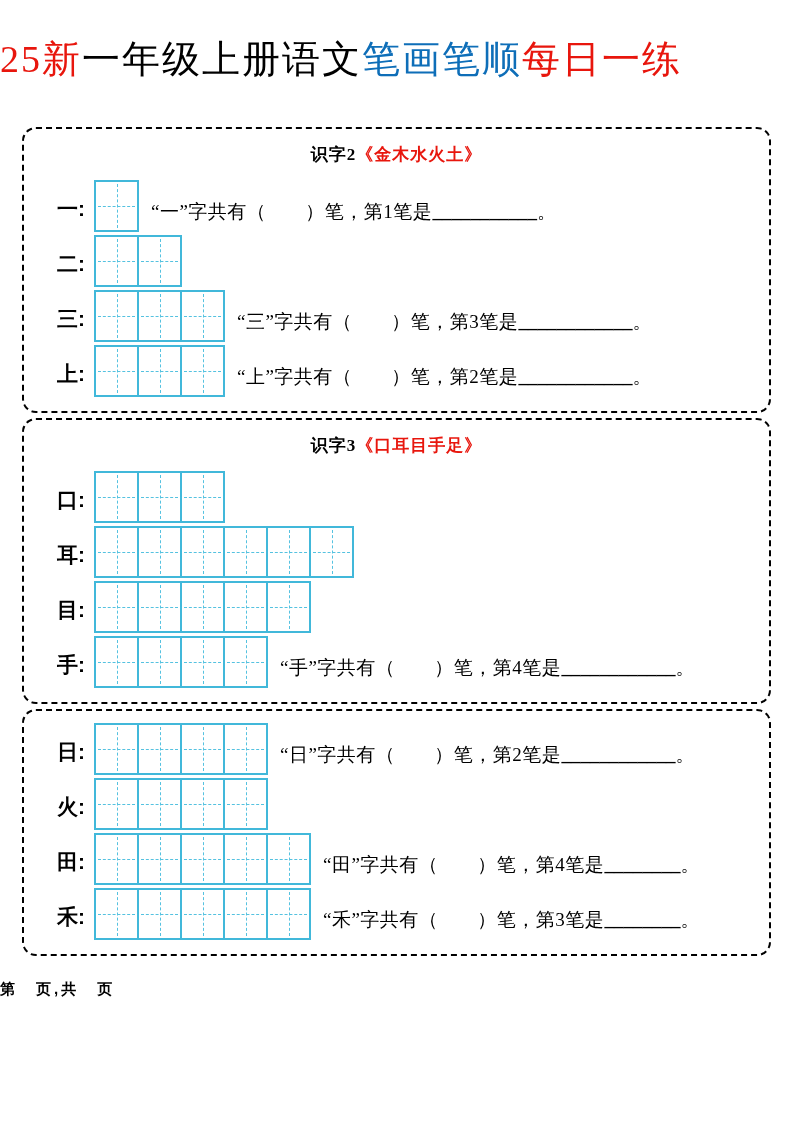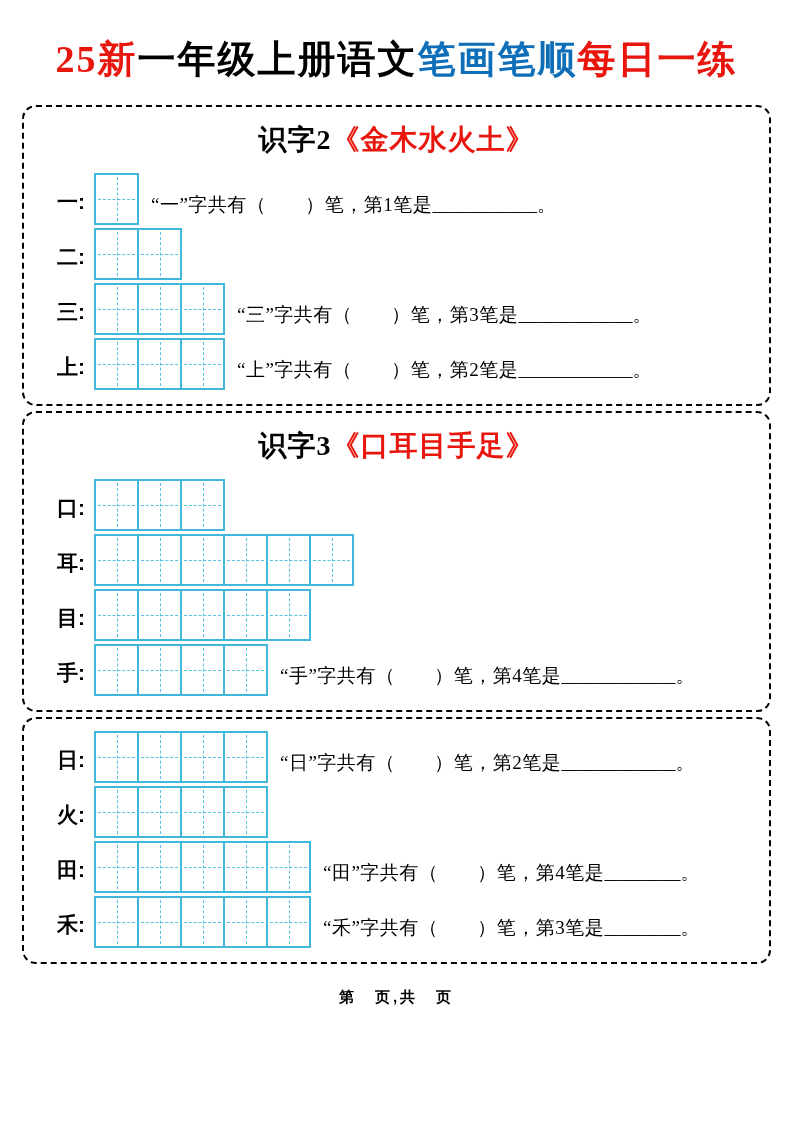--- a/index.html
+++ b/index.html
@@ -6,42 +6,41 @@
   html, body { background: #ffffff; }
   body {
     width: 793px;
     height: 1122px;
     position: relative;
     overflow: hidden;
     font-family: "Liberation Serif", "DejaVu Serif", serif;
     color: #000;
   }
   .title {
-    text-align: center;
-    margin: 34px 0 20px;
+    margin: 34px 0 42px;
     font-size: 38px;
-    font-weight: bold;
+    font-weight: normal;
     letter-spacing: 2px;
     font-family: "Liberation Serif", "DejaVu Serif", serif;
     white-space: nowrap;
   }
   .t-red  { color: #e8160d; }
   .t-blue { color: #0e6eb8; }
   .t-black{ color: #000000; }
 
   .section {
     margin: 0 22px 5px;
     border: 2.5px dashed #000;
     border-radius: 14px;
     padding: 12px 0 11px;
     background: #fff;
   }
   .sec-head {
     text-align: center;
-    font-size: 28px;
+    font-size: 17px;
     font-weight: bold;
     letter-spacing: 1px;
     margin: 2px 0 14px;
   }
   .rows { padding-left: 33px; }
   .row {
     display: flex;
     align-items: flex-end;
     height: 52px;
     margin-bottom: 3px;
@@ -74,23 +73,22 @@
     top: 50%; left: 2px; right: 2px;
     border-top: 1.5px dashed #55c2e0;
   }
   .question {
     font-size: 19px;
     margin-left: 12px;
     padding-bottom: 7px;
     white-space: nowrap;
     letter-spacing: 0.5px;
   }
-  .blank { letter-spacing: 0; font-weight: normal; }
+  .blank { letter-spacing: 0; font-weight: bold; }
   .footer {
-    text-align: center;
     margin-top: 24px;
     font-size: 15px;
     font-weight: bold;
     letter-spacing: 3px;
     font-family: "Liberation Sans", "DejaVu Sans", sans-serif;
   }
 </style>
 </head>
 <body>
 

